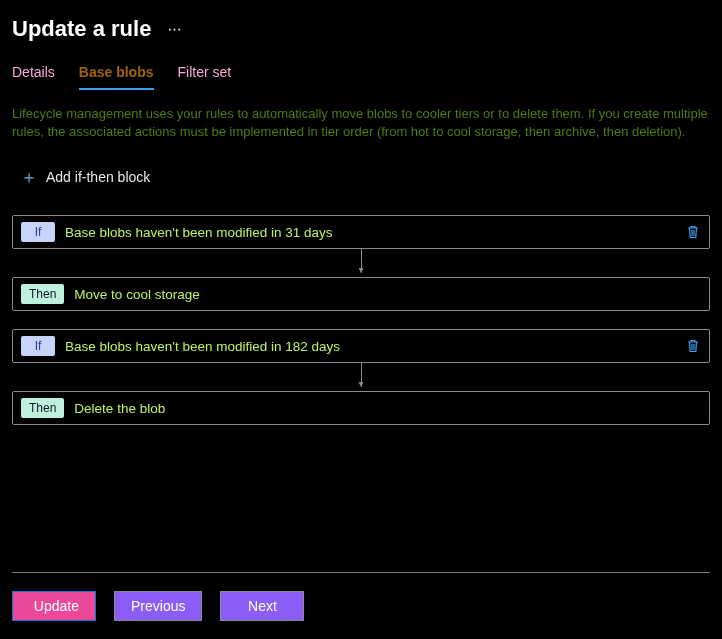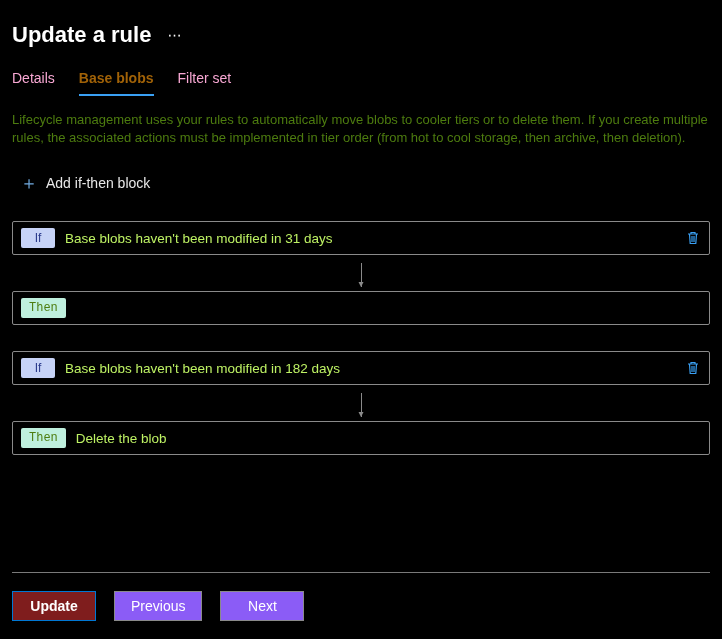--- a/index.html
+++ b/index.html
@@ -12,21 +12,20 @@
     height: 639px;
     overflow: hidden;
     display: flex;
     flex-direction: column;
   }
   .header {
     display: flex;
     align-items: center;
     gap: 16px;
     padding: 16px 8px 8px 12px;
-    margin-top: 6px;
   }
   .header h1 {
     font-size: 22px;
     font-weight: 600;
   }
   .more-dots {
     font-size: 14px;
     letter-spacing: 1px;
     cursor: pointer;
   }
@@ -72,21 +71,21 @@
   .rules-area {
     padding: 4px 12px;
   }
   .rule-row {
     border: 1px solid #8a8a8a;
     border-radius: 2px;
     display: flex;
     align-items: center;
     padding: 6px 8px;
     gap: 10px;
-    margin: 4px 0 8px 0;
+    margin: 4px 0 0 0;
     background: #000;
   }
   .connector {
     height: 24px;
     display: flex;
     justify-content: center;
     position: relative;
   }
   .connector .line {
     width: 0;
@@ -109,22 +108,21 @@
     min-width: 34px;
     text-align: center;
     font-weight: 500;
   }
   .badge-if {
     background: #c7d3f7;
     color: #2b3a8c;
   }
   .badge-then {
     background: #bff0de;
-    color: #4d7c0f;
-    font-family: Liberation Mono, monospace;
+    color: #0f172a;
   }
   .rule-text {
     flex: 1;
     font-size: 13.5px;
     color: #bef264;
   }
   .trash {
     width: 16px;
     height: 16px;
     flex-shrink: 0;
@@ -149,23 +147,24 @@
     text-align: center;
     padding: 6px 16px;
     font-size: 14px;
     cursor: pointer;
     border: 1px solid #8a8a8a;
     background: #8b5cf6;
     color: #fff;
     font-family: inherit;
   }
   .btn-primary {
-    background: #7f1d1d;
+    background: #ec4899;
     border-color: #0078d4;
-    font-weight: 700;
+    font-weight: 400;
+    text-align: right;
   }
 </style>
 </head>
 <body>
 
 <div class="header">
   <h1>Update a rule</h1>
   <span class="more-dots">⋯</span>
 </div>
 
@@ -192,20 +191,21 @@
           <path fill="none" stroke="#3aa0f3" stroke-width="1.2" d="M3 4h10M6 4V2.5h4V4M4.5 4l.7 9.5h5.6L11.5 4M7 6v6M9 6v6"></path>
         </svg>
     </span>
   </div>
   <div class="connector">
     <div class="line"></div>
       <div class="arrow">▾</div>
   </div>
   <div class="rule-row">
     <span class="badge badge-then">Then</span>
+    <span class="rule-text">Move to cool storage</span>
   </div>
 
   <div class="gap-between-groups"></div>
 
   <div class="rule-row">
     <span class="badge badge-if">If</span>
     <span class="rule-text">Base blobs haven't been modified in 182 days</span>
     <span class="trash">
       <svg viewBox="0 0 16 16" width="16" height="16">
           <path fill="none" stroke="#3aa0f3" stroke-width="1.2" d="M3 4h10M6 4V2.5h4V4M4.5 4l.7 9.5h5.6L11.5 4M7 6v6M9 6v6"></path>

